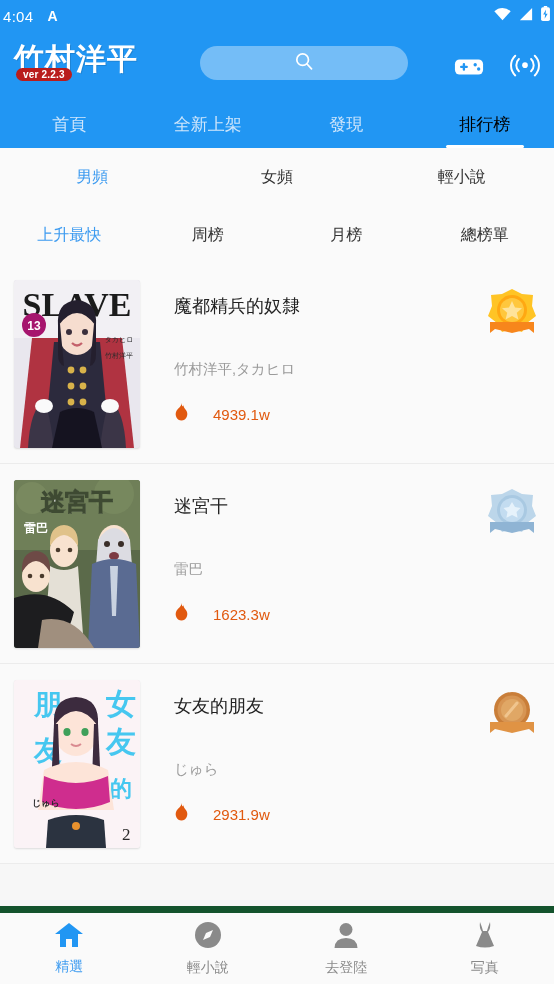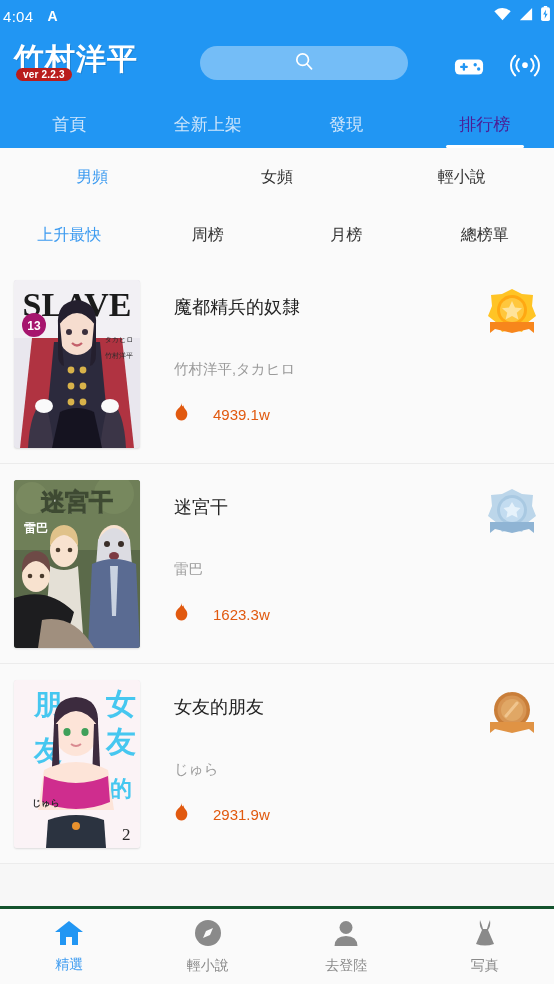--- a/index.html
+++ b/index.html
@@ -44,21 +44,21 @@
   .hdr-icons{ margin-left:auto; display:flex; align-items:center; gap:26px; padding-top:14px; }
 
   
   .tabs{
     background:#2196F3; display:flex; height:48px; align-items:stretch;
   }
   .tab{
     flex:1; display:flex; align-items:center; justify-content:center;
     color:#cfe6fb; font-size:17px; position:relative; cursor:pointer;
   }
-  .tab.active{ color:#4c1d95; font-weight:500; }
+  .tab.active{ color:#000000; font-weight:500; }
   .tab.active::after{
     content:""; position:absolute; bottom:0; left:22%; width:56%;
     height:3px; background:#fff; border-radius:2px;
   }
 
   
   .filters{ background:#fafafa; }
   .frow{ display:flex; height:58px; align-items:center; }
   .frow.r2{ height:58px; }
   .fitem{
@@ -72,30 +72,30 @@
     display:flex; padding:16px 14px 16px 14px; position:relative;
     border-bottom:1px solid #ececec; height:200px; align-items:flex-start;
   }
   .cover{
     width:126px; height:168px; border-radius:3px; overflow:hidden;
     flex-shrink:0; position:relative; background:#ddd;
     box-shadow:0 1px 2px rgba(0,0,0,.12);
   }
   .cover svg{ display:block; width:100%; height:100%; }
   .meta{ flex:1; padding-left:34px; padding-top:16px; min-width:0; }
-  .title{ font-size:18px; color:#222; line-height:22px; }
+  .title{ font-size:18px; color:#222; line-height:22px;font-family:Liberation Mono, monospace; }
   .author{ font-size:14.5px; color:#9a9a9a; margin-top:42px; }
   .views{ display:flex; align-items:center; margin-top:24px; gap:24px; }
   .views-txt{ font-size:15px; color:#e1590f; }
   .medal{ position:absolute; right:14px; top:22px; width:56px; height:50px; }
 
   
   .bottomnav{
     position:absolute; left:0; right:0; bottom:0; height:78px;
-    background:#fafafa; border-top:3px solid #14532d;
+    background:#fafafa; border-top:7px solid #14532d;
     display:flex; align-items:center;
   }
   .bnav{
     flex:1; display:flex; flex-direction:column; align-items:center;
     justify-content:center; gap:6px; cursor:pointer;
   }
   .bnav-label{ font-size:14px; color:#8a8a8a; }
   .bnav.active .bnav-label{ color:#3d9bf0; }
 </style>
 </head>

